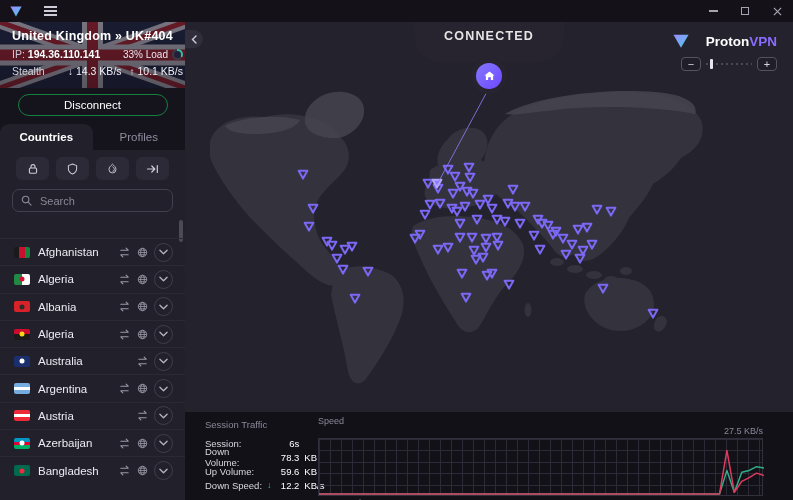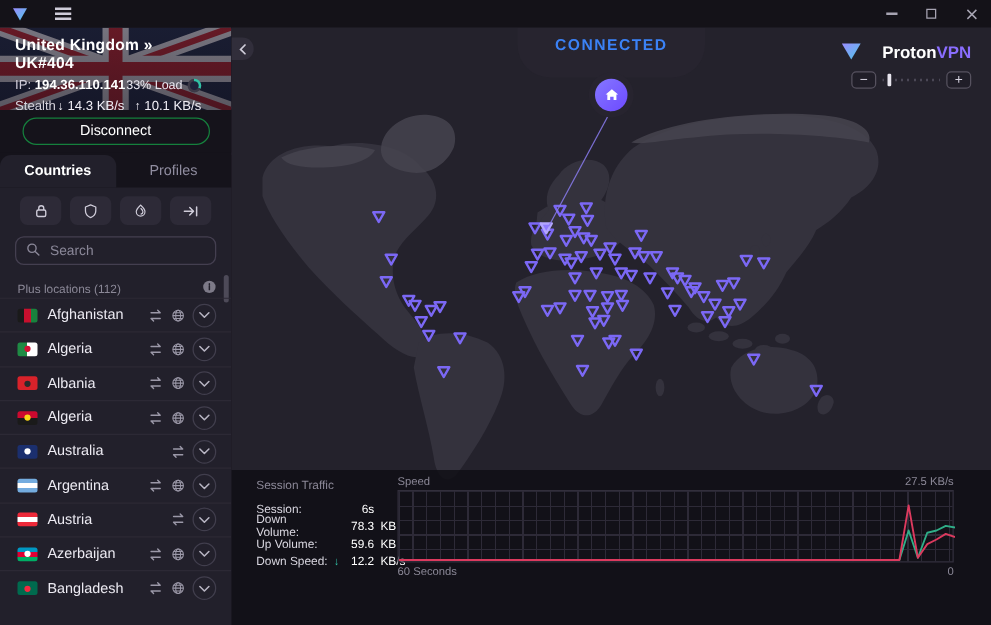--- a/index.html
+++ b/index.html
@@ -15,21 +15,21 @@
   .win-controls{margin-left:auto;display:flex;height:100%;}
   .win-btn{width:32px;height:100%;display:flex;align-items:center;justify-content:center;color:#a7a4b2;}
   .glyph-min{width:9px;height:1.4px;background:#a7a4b2;}
   .glyph-max{width:8px;height:8px;border:1.2px solid #a7a4b2;}
 
   
   .sidebar{position:absolute;top:22px;left:0;width:185px;bottom:0;background:#15131b;z-index:40;}
   .conn-header{position:relative;height:66px;overflow:hidden;}
   .conn-header svg.flag-bg{position:absolute;inset:0;width:100%;height:100%;}
   .conn-overlay{position:absolute;inset:0;background:linear-gradient(rgba(10,8,16,.38),rgba(10,8,16,.55));}
-  .conn-content{position:relative;padding:7px 24px 0 12px;}
+  .conn-content{position:relative;padding:7px 2px 0 12px;}
   .conn-title{font-size:12.5px;font-weight:bold;color:#fff;letter-spacing:.2px;}
   .conn-row{display:flex;align-items:center;margin-top:5px;font-size:10.5px;}
   .ip-label{color:#cfccd9;margin-right:3px;}
   .ip-value{font-weight:bold;color:#fff;}
   .load-wrap{margin-left:auto;display:flex;align-items:center;gap:4px;color:#e8e6ef;font-size:10px;}
   .load-ring{position:relative;width:11px;height:11px;border-radius:50%;}
   .load-ring i{position:absolute;left:2px;top:2px;width:7px;height:7px;border-radius:50%;background:#20203a;}
   .proto{color:#d5d3dc;font-size:10.5px;}
   .speeds{margin-left:auto;display:flex;align-items:center;gap:8px;font-size:10.5px;color:#f0eef6;}
   .arrow{font-size:10px;}
@@ -59,50 +59,50 @@
   .country-name{margin-left:8px;font-size:11.5px;color:#eceaf2;}
   .row-icons{margin-left:auto;display:flex;align-items:center;gap:4px;}
   .row-icon{display:flex;align-items:center;justify-content:center;width:14px;cursor:pointer;}
   .chev-circle{width:19px;height:19px;margin-left:5px;border:1px solid #413e4d;border-radius:50%;display:flex;align-items:center;justify-content:center;cursor:pointer;}
 
   
   .map{position:absolute;top:22px;left:185px;right:0;bottom:0;background:#24222c;overflow:hidden;}
   .map svg.world{position:absolute;inset:0;}
   .collapse-btn{position:absolute;left:0px;top:8px;width:18px;height:18px;border-radius:0 9px 9px 0;background:#312e3b;display:flex;align-items:center;justify-content:center;cursor:pointer;z-index:20;}
   .notch{position:absolute;left:229px;top:0;width:150px;height:40px;background:#27242f;border-radius:0 0 26px 26px;z-index:5;}
-  .status-label{position:absolute;left:229px;top:7px;width:150px;text-align:center;color:#3b82f6;font-weight:bold;font-size:12.5px;letter-spacing:1.2px;z-index:6;}
+  .status-label{position:absolute;left:229px;top:7px;width:150px;text-align:center;color:#e5e5e5;font-weight:bold;font-size:12.5px;letter-spacing:1.2px;z-index:6;}
   .home-btn{position:absolute;left:291px;top:41px;width:26px;height:26px;border-radius:50%;z-index:6;cursor:pointer;
     background:linear-gradient(135deg,#8577ff,#6d4aff);box-shadow:0 0 0 5px #27242f;display:flex;align-items:center;justify-content:center;}
   .conn-line{position:absolute;inset:0;z-index:4;pointer-events:none;}
   .map-marker{position:absolute;z-index:3;cursor:pointer;}
 
   .brand{position:absolute;right:16px;top:11px;display:flex;align-items:center;gap:16px;z-index:10;}
   .brand-text{font-size:13.5px;font-weight:bold;}
   .brand-text .p{color:#fff;}
   .brand-text .v{color:#8a6eff;}
   .zoom-ctl{position:absolute;right:16px;top:35px;display:flex;align-items:center;gap:5px;z-index:10;}
   .zoom-btn{width:20px;height:14px;border-radius:4px;border:1px solid #56525f;background:rgba(30,28,38,.6);color:#d8d5e2;
     display:flex;align-items:center;justify-content:center;font-size:11px;line-height:1;cursor:pointer;padding:0;font-family:inherit;}
   .zoom-track{position:relative;width:46px;height:10px;display:flex;align-items:center;}
   .zoom-ticks{width:100%;height:2px;background:repeating-linear-gradient(to right,#4b4856 0 1.5px,transparent 1.5px 5px);}
   .zoom-thumb{position:absolute;left:4px;top:0;width:2.5px;height:10px;border-radius:1px;background:#e8e6ef;cursor:pointer;}
 
   
-  .footer{position:absolute;left:0;right:0;bottom:0;height:124px;background:rgba(15,13,20,.82);z-index:8;}
+  .footer{position:absolute;left:0;right:0;bottom:0;height:88px;background:rgba(15,13,20,.82);z-index:8;}
   .session{position:absolute;left:20px;top:7px;width:122px;font-size:9.5px;}
   .session-title{color:#8b8897;margin-bottom:6px;}
   .session-row{display:flex;align-items:center;height:14px;color:#d9d7e0;}
   .session-row .lbl{width:62px;}
   .session-row .arr{width:12px;text-align:center;font-size:9px;}
   .session-row .val{width:26px;text-align:right;color:#fff;}
   .session-row .unit{width:24px;margin-left:5px;color:#fff;}
   .arr.down{color:#31c0a5;} .arr.up{color:#e5506e;}
 
   .chart{position:absolute;left:133px;top:4px;}
-  .chart-top{display:flex;width:445px;font-size:9px;color:#8b8897;margin-bottom:2px;}
+  .chart-top{display:flex;width:445px;font-size:9px;color:#8b8897;margin-bottom:2px;flex-direction:column;}
   .chart-top .right{margin-left:auto;}
   .grid{position:relative;width:445px;height:58px;border:1px solid #322f3c;
     background:repeating-linear-gradient(to right,#2d2a37 0 1px,transparent 1px 11px),
                repeating-linear-gradient(to bottom,#2d2a37 0 1px,transparent 1px 11.5px);}
   .grid svg{position:absolute;inset:0;}
   .chart-bottom{display:flex;width:445px;font-size:9px;color:#8b8897;margin-top:2px;}
   .chart-bottom .right{margin-left:auto;}
 </style>
 </head>
 <body>
@@ -215,30 +215,20 @@
       </div>
       <div class="search-wrap">
         <span>
           <svg width="11" height="11" viewBox="0 0 12 12">
               <circle cx="5" cy="5" r="3.6" fill="none" stroke="#8a8798" stroke-width="1.2"></circle>
               <path d="M8 8l3 3" stroke="#8a8798" stroke-width="1.2" stroke-linecap="round"></path>
             </svg>
         </span>
         <input placeholder="Search" style="">
       </div>
-      <div class="list-header">
-        <span>Plus locations (112)</span>
-        <span class="spacer"></span>
-        <span>
-          <svg width="11" height="11" viewBox="0 0 12 12">
-              <circle cx="6" cy="6" r="5.4" fill="#7d7a88"></circle>
-              <path d="M6 5v3.4M6 3.2v1" stroke="#22202b" stroke-width="1.3" stroke-linecap="round"></path>
-            </svg>
-        </span>
-      </div>
       <div class="scroll-thumb"></div>
       <div class="country-list" id="country-list">
           <div class="country-row">
             <span class="flag" style="background: linear-gradient(to right, rgb(26, 26, 26) 0%, rgb(26, 26, 26) 33.3%, rgb(200, 16, 46) 33.3%, rgb(200, 16, 46) 66.7%, rgb(24, 131, 61) 66.7%, rgb(24, 131, 61) 100%);"></span>
             <span class="country-name">Afghanistan</span>
             <span class="row-icons">
               <span class="row-icon">
                 <svg width="13" height="11" viewBox="0 0 14 12">
                   <path d="M3 3.5h8l-2.2-2.2M11 8.5H3l2.2 2.2" fill="none" stroke="#9b98a8" stroke-width="1.2" stroke-linecap="round" stroke-linejoin="round"></path>
                 </svg>

